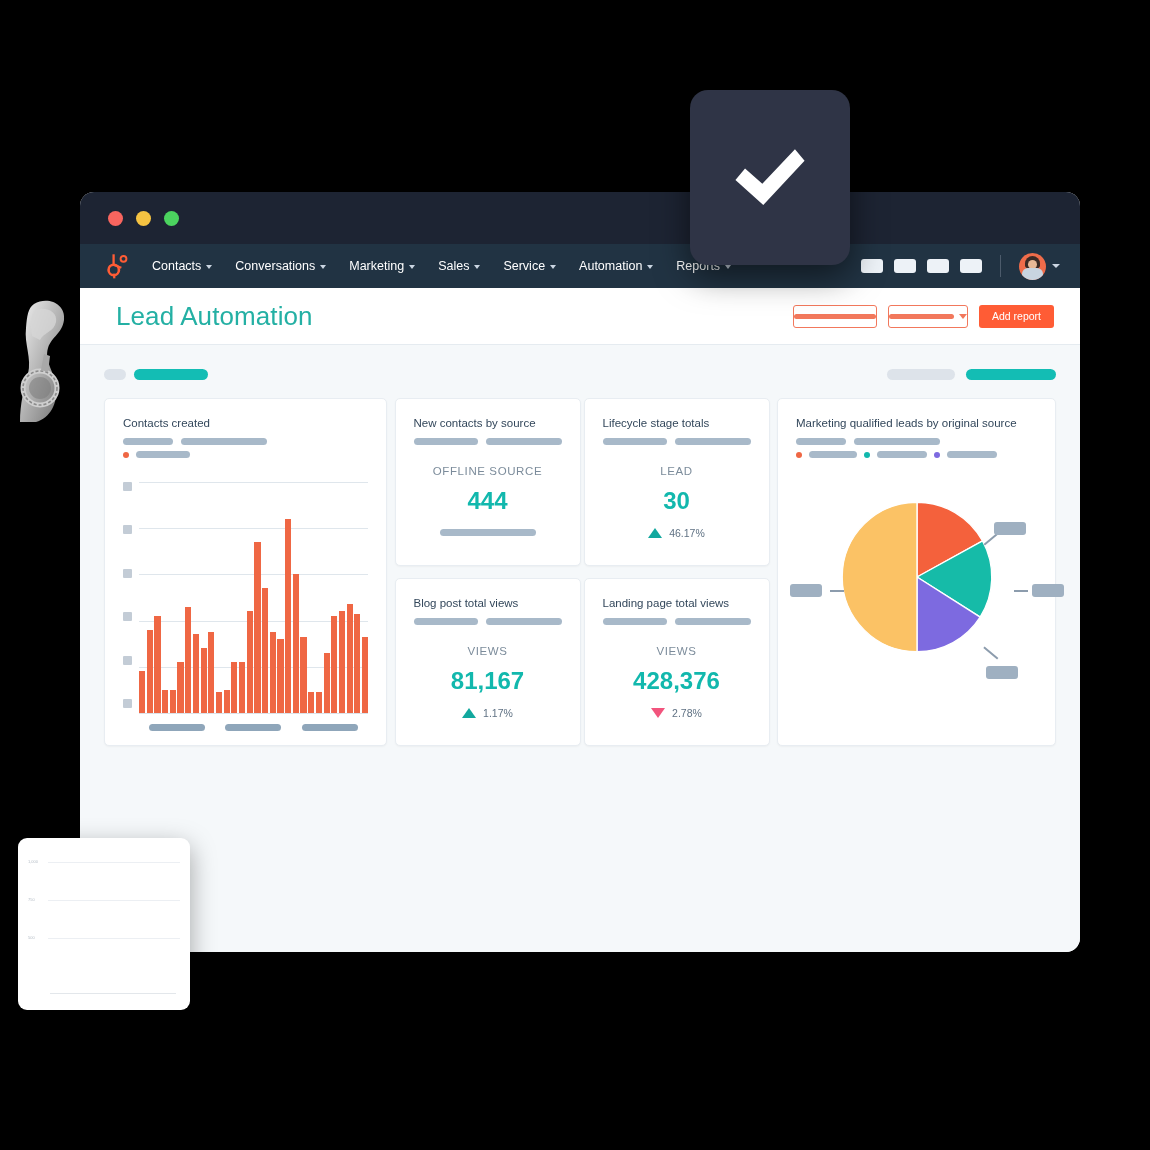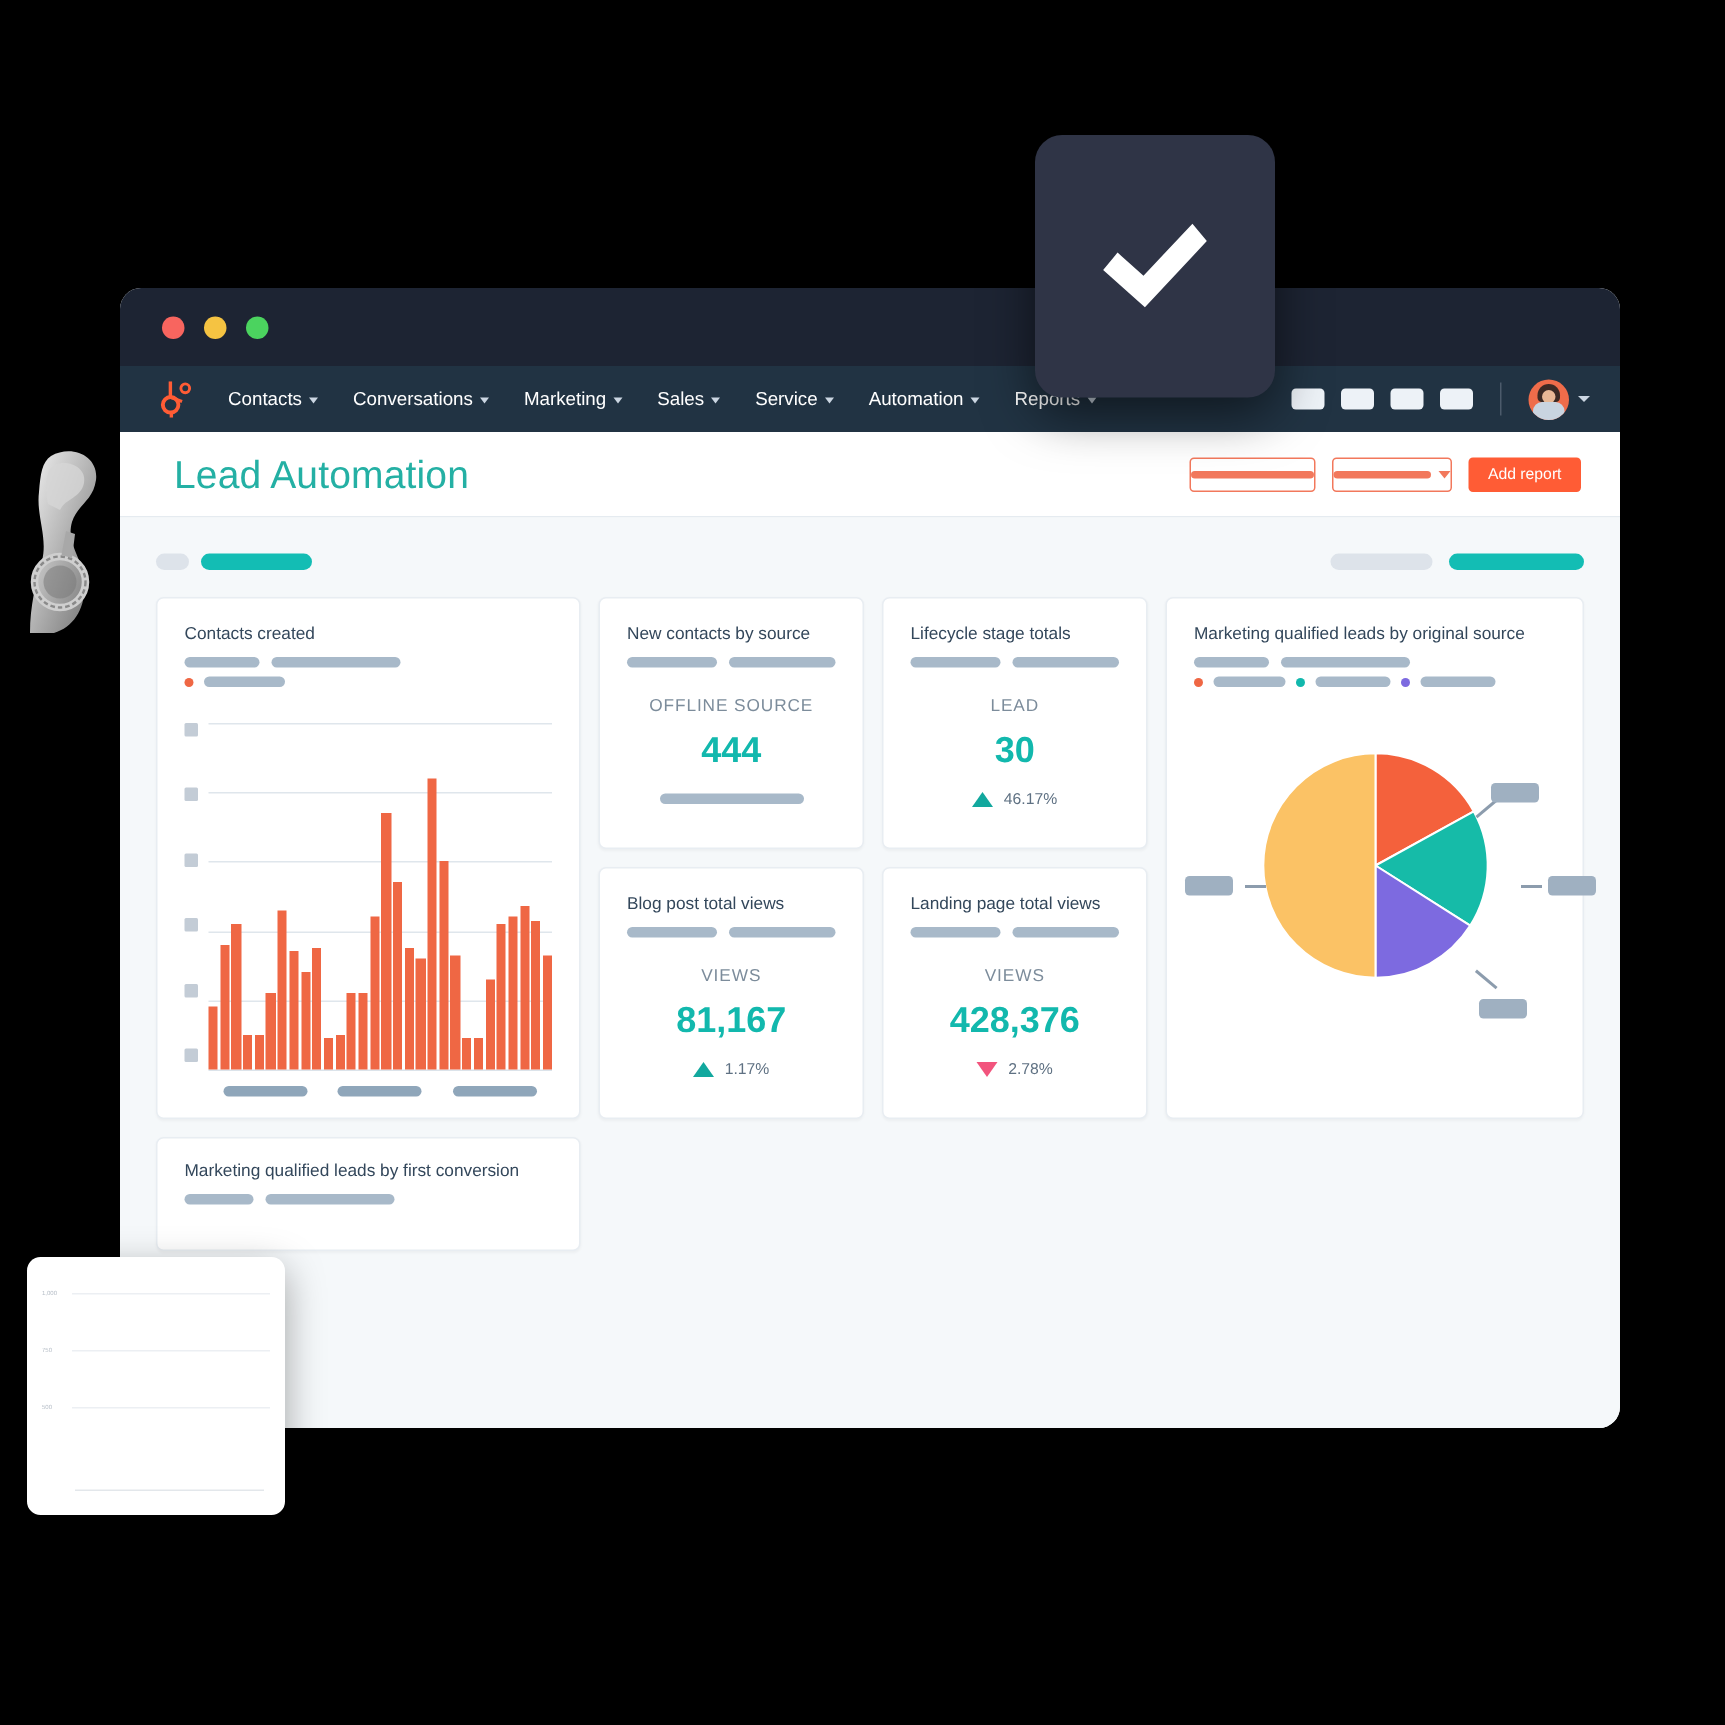--- a/index.html
+++ b/index.html
@@ -242,21 +242,21 @@
   }
   .bars {
     position: absolute; left: 0; right: 0; bottom: 0; top: 0;
     display: flex; align-items: flex-end; gap: 1.5px;
   }
   .bar { flex: 1; background: #ef6744; min-width: 2px; }
   .x-labels { display: flex; justify-content: space-around; margin-top: 10px; padding-left: 16px; }
   .x-label { width: 56px; height: 7px; border-radius: 4px; background: #8fa6ba; }
 
   
-  .stat-col { display: flex; flex-direction: column; gap: 12px; }
+  .stat-col { display: flex; flex-direction: column; gap: 12px; align-items: center; }
   .card.stat { height: 168px; display: flex; flex-direction: column; }
   .stat-label {
     text-align: center;
     font-size: 11.5px;
     color: #7c8c9b;
     letter-spacing: .6px;
     margin-top: 20px;
   }
   .stat-value {
     text-align: center;
@@ -602,27 +602,20 @@
             <div class="leader" style="left:186px; top:178px; width:18px; transform:rotate(40deg);"></div>
             <div class="callout" style="left:190px; top:192px;"></div>
 
             <div class="leader" style="left:34px; top:116px; width:14px;"></div>
             <div class="callout" style="left:-6px; top:110px;"></div>
           </div>
         </div>
       </div>
 
       <div class="grid-row-2">
-        <div class="card row2">
-          <div class="card-title">Marketing qualified leads by first conversion</div>
-          <div class="ph-row">
-            <span class="ph l5"></span>
-            <span class="ph l2"></span>
-          </div>
-        </div>
       </div>
 
     </div>
   </div>
 
   <svg class="statue" viewBox="0 0 68 130">
     <defs>
       <linearGradient id="stg" x1="0" y1="0" x2="1" y2="1">
         <stop offset="0%" stop-color="#f2f2f2"></stop>
         <stop offset="45%" stop-color="#b9b9b9"></stop>

